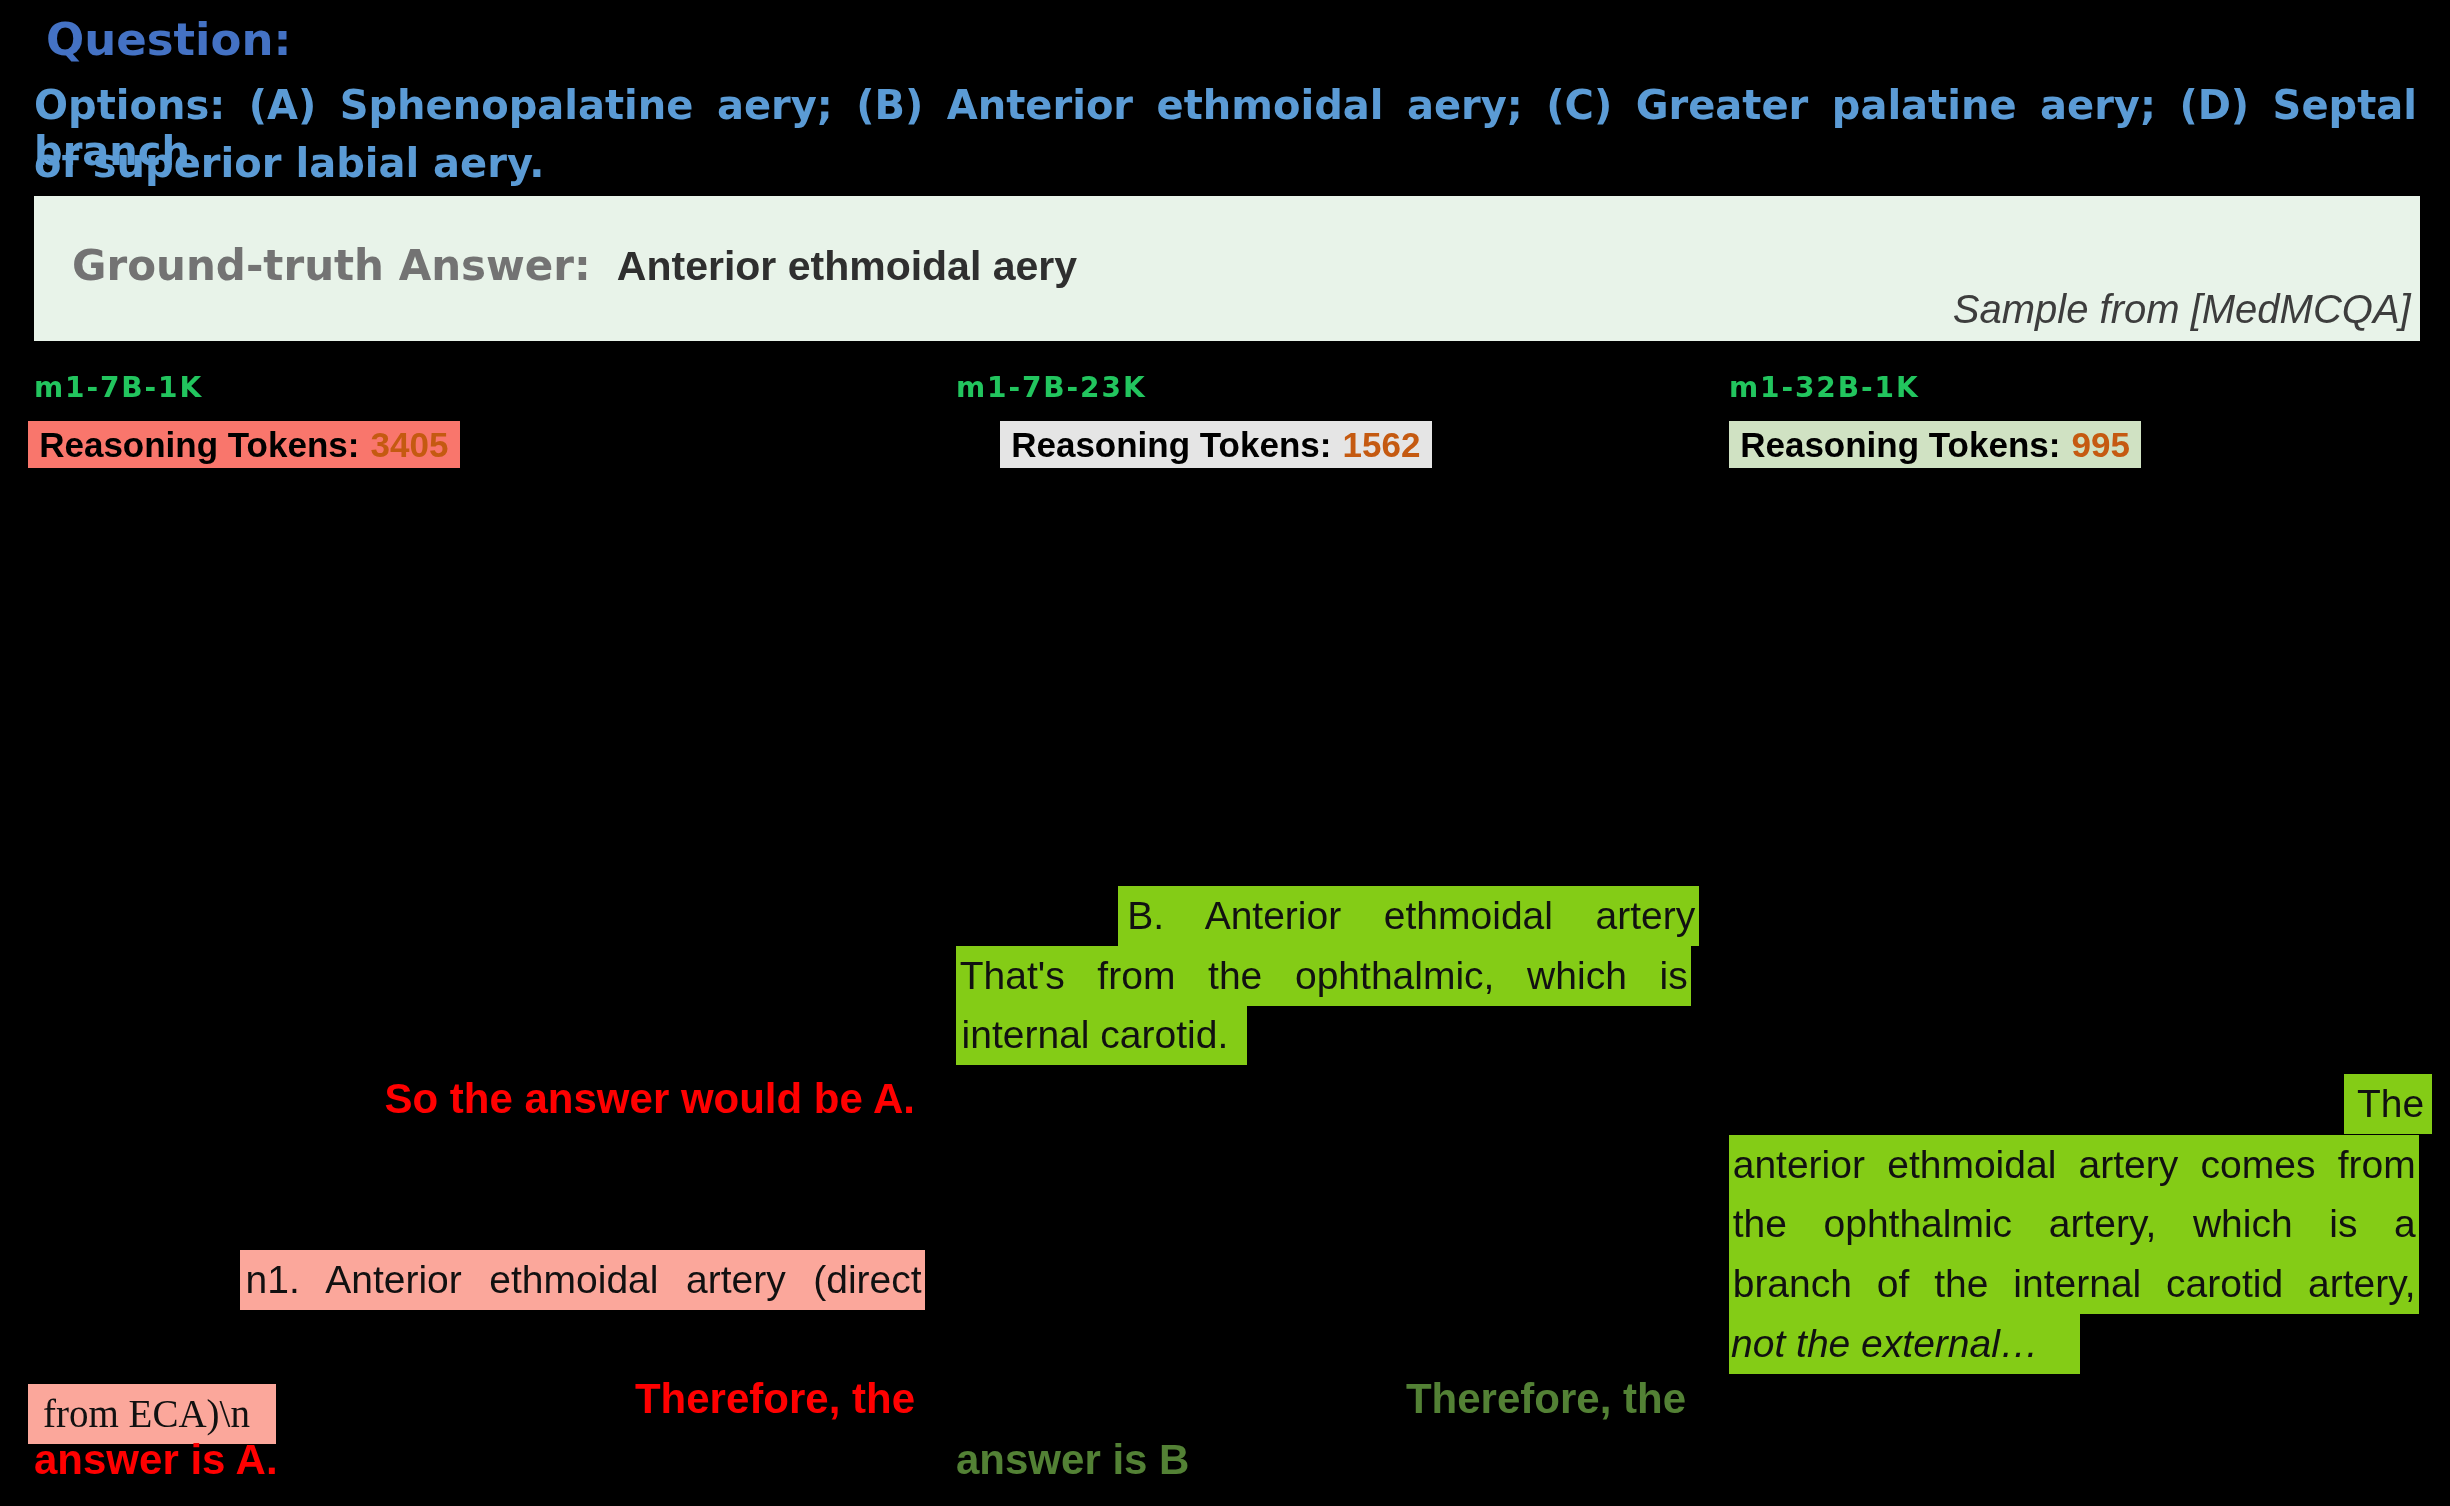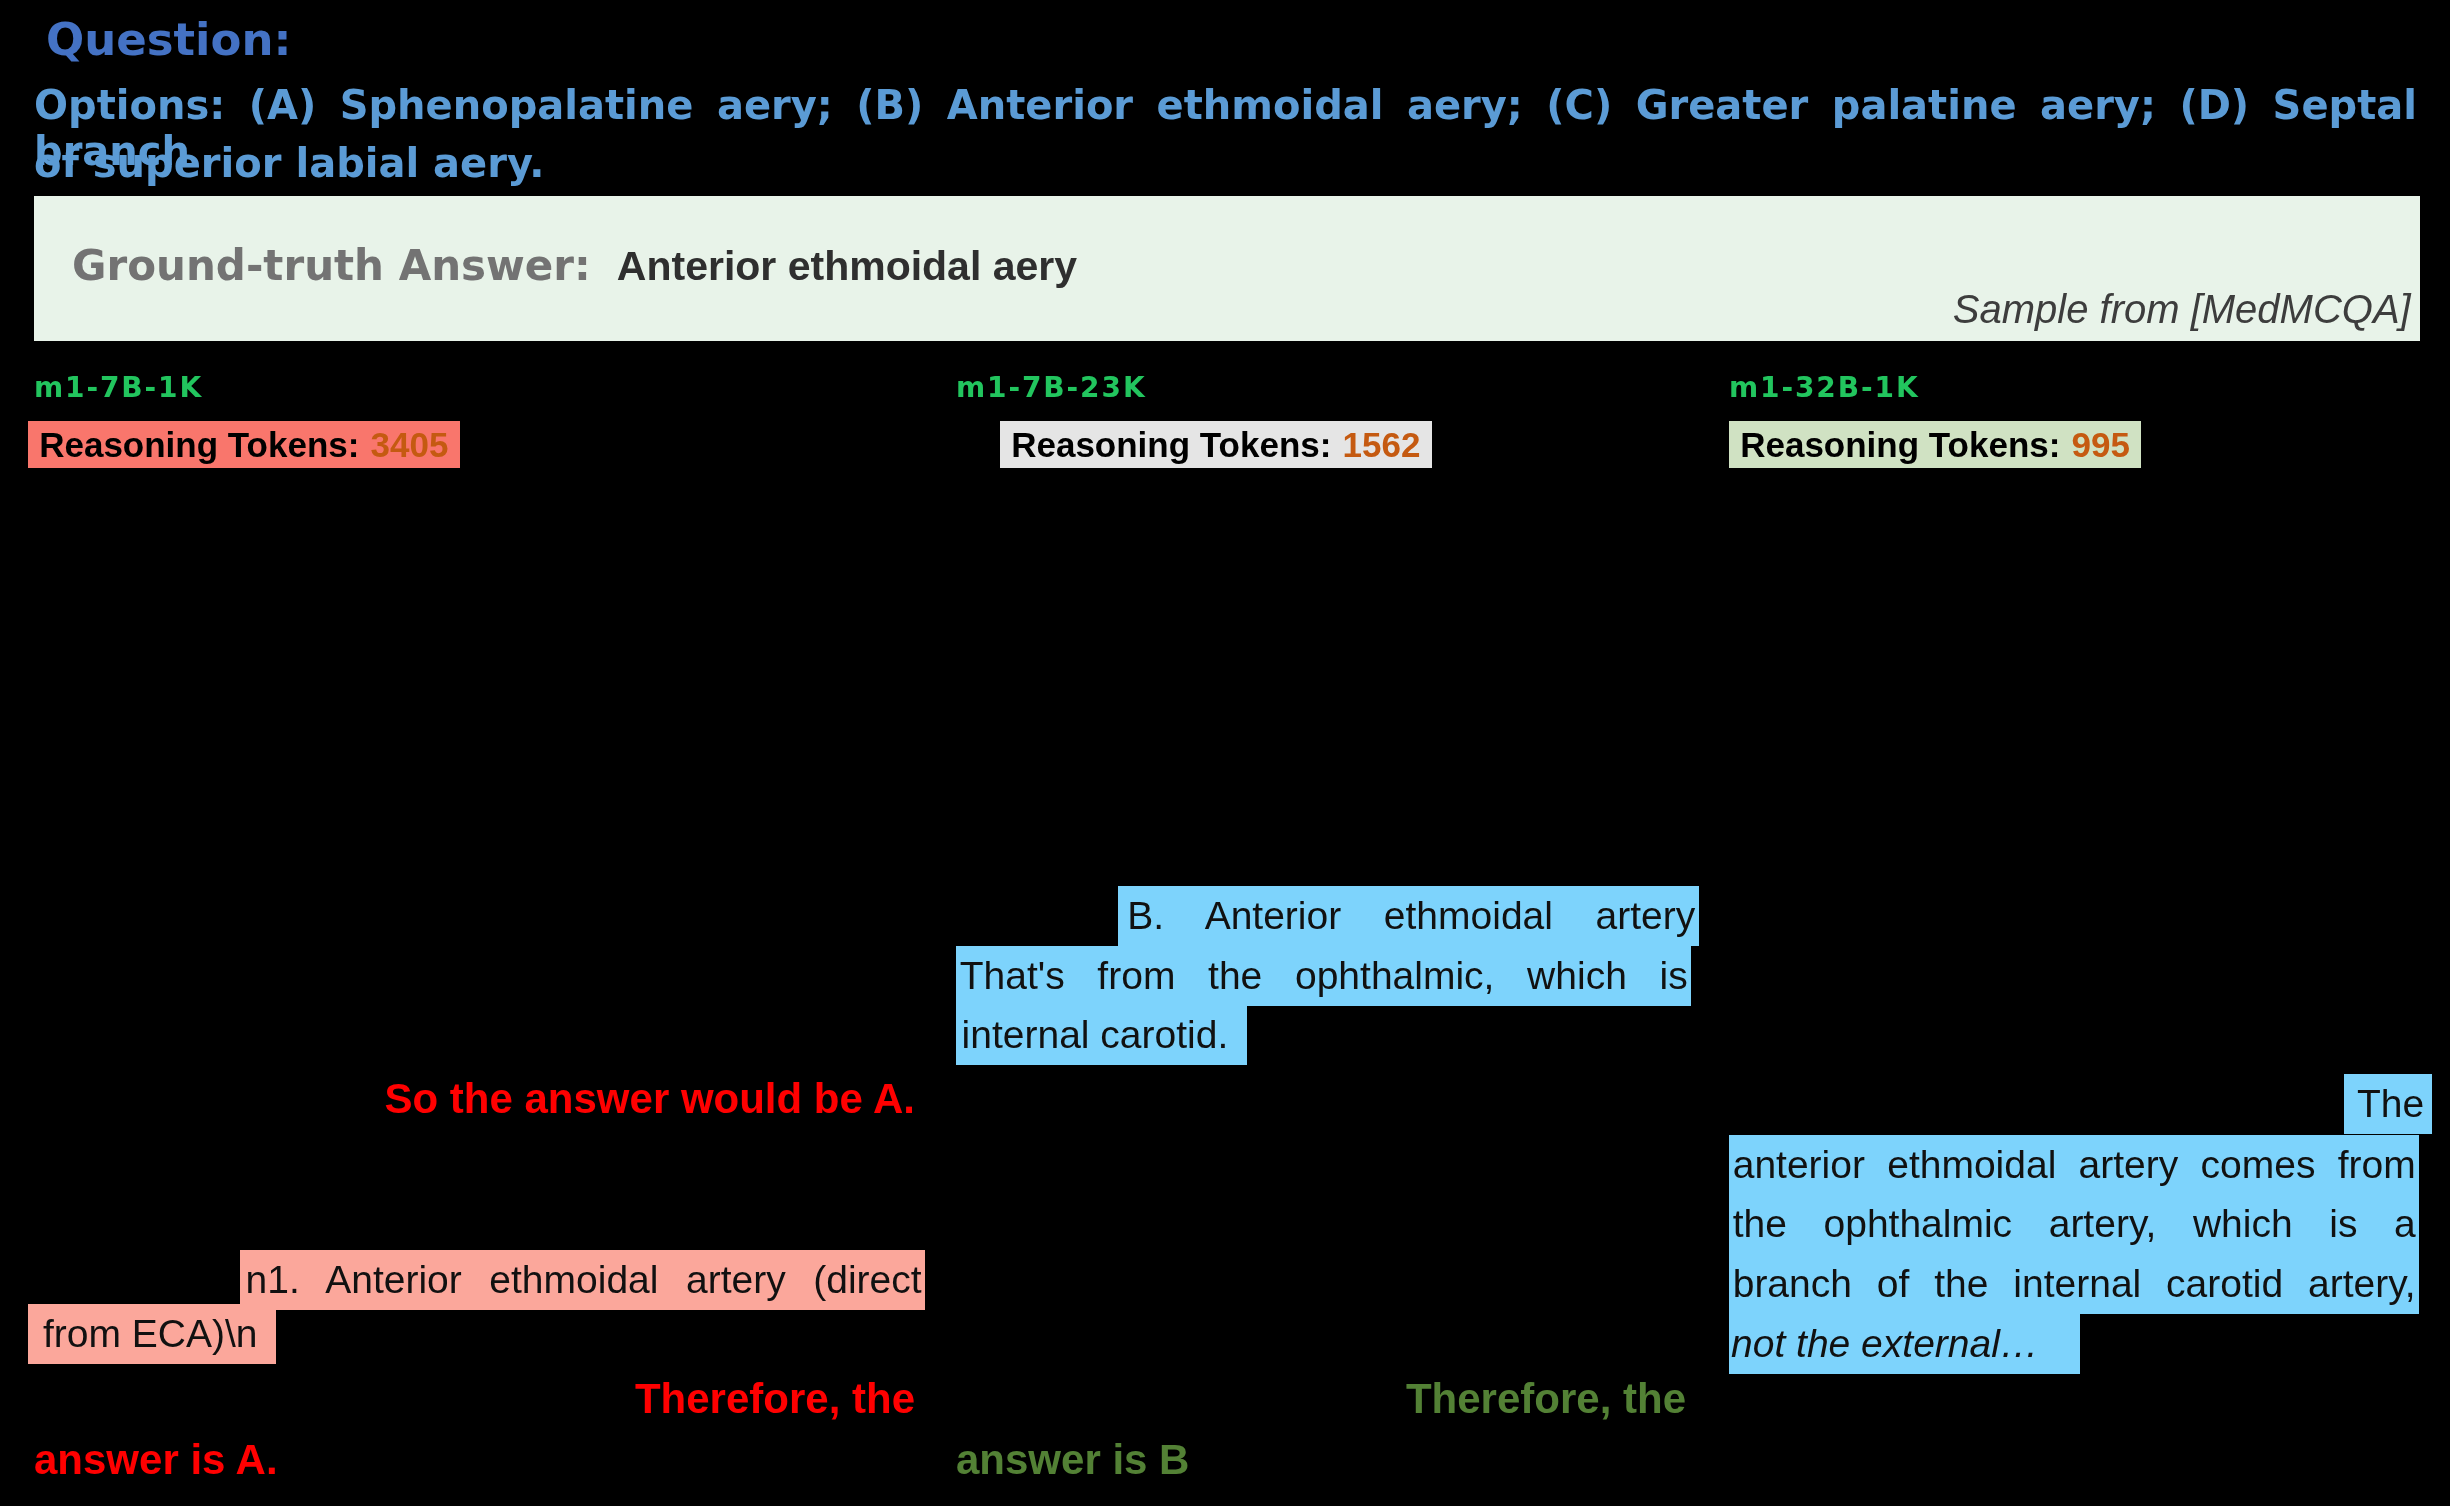--- a/index.html
+++ b/index.html
@@ -78,25 +78,25 @@
   .badge-value { margin-left: 11.2px; color: #C55A11; }
 
   
   .chip {
     height: 60px; line-height: 60px;
     font-size: 39px; color: #111111;
     white-space: nowrap; overflow: hidden;
   }
   .just { text-align: justify; text-align-last: justify; white-space: normal; }
   .salmon { background: #FBA79B; }
-  .green  { background: #7dd3fc; }
+  .green  { background: #84cc16; }
 
   .c1a { left: 117px;  top: 654px;  width: 799px; padding: 0 5.6px 0 43px; }
   .c1b { left: 240px;  top: 1250px; width: 676px; padding: 0 3.7px 0 5.6px; }
-  .c1c { left: 28px;   top: 1304px; width: 233px; padding-left: 15px; }
+  .c1c { left: 28px;   top: 1384px; width: 233px; padding-left: 15px; font-family: Liberation Serif, serif; }
 
   .c2a { left: 1118px; top: 886px;  width: 568px; padding: 0 3.7px 0 9.3px; }
   .c2b { left: 956px; top: 946px; width: 728px; padding: 0 3.7px; }
   .c2c { left: 956px; top: 1005px; width: 285px; padding-left: 5.6px; }
 
   .c3the { left: 2344px; top: 1074px; width: 75px; padding-left: 13px; }
   .c3a { left: 1729px; top: 1135px; width: 683px; padding: 0 3.7px; }
   .c3b { left: 1729px; top: 1194px; width: 683px; padding: 0 3.7px; }
   .c3c { left: 1729px; top: 1254px; width: 683px; padding: 0 3.7px; }
   .c3d { left: 1729px; top: 1314px; width: 349px; padding-left: 2px; font-style: italic; }

